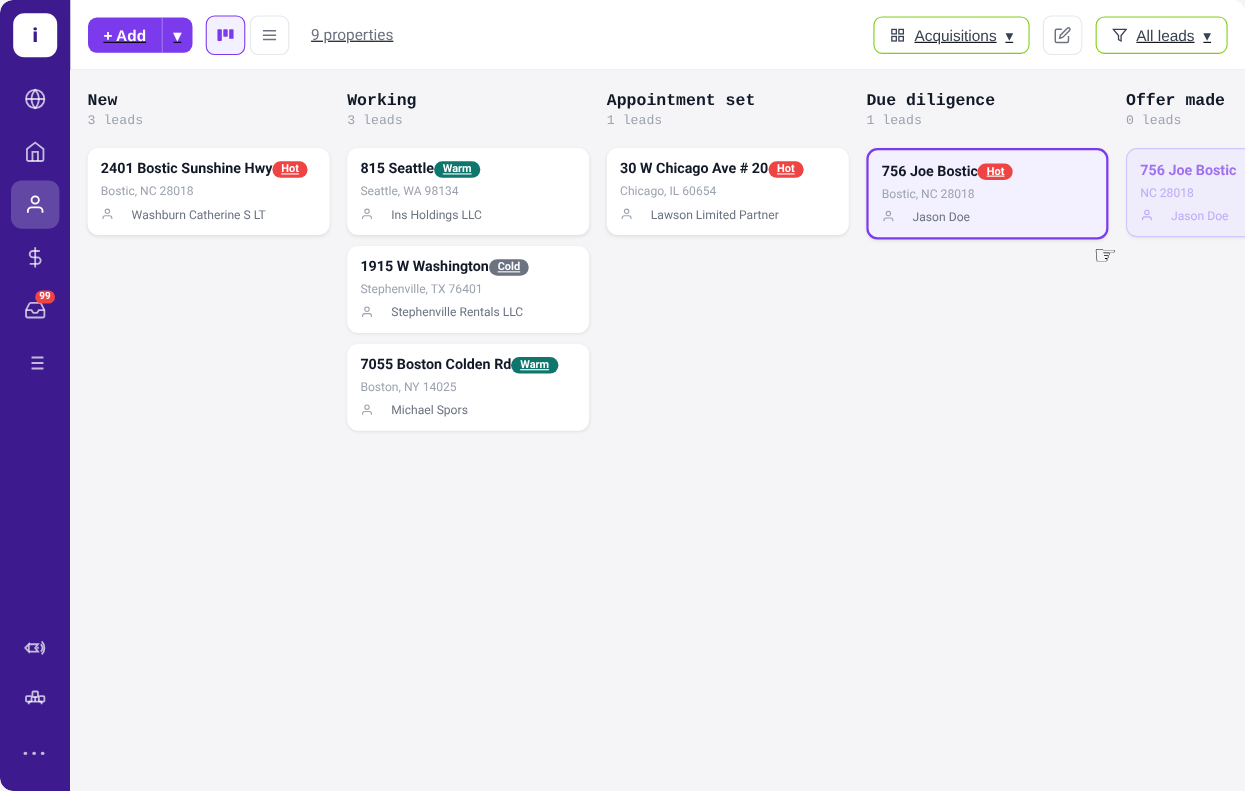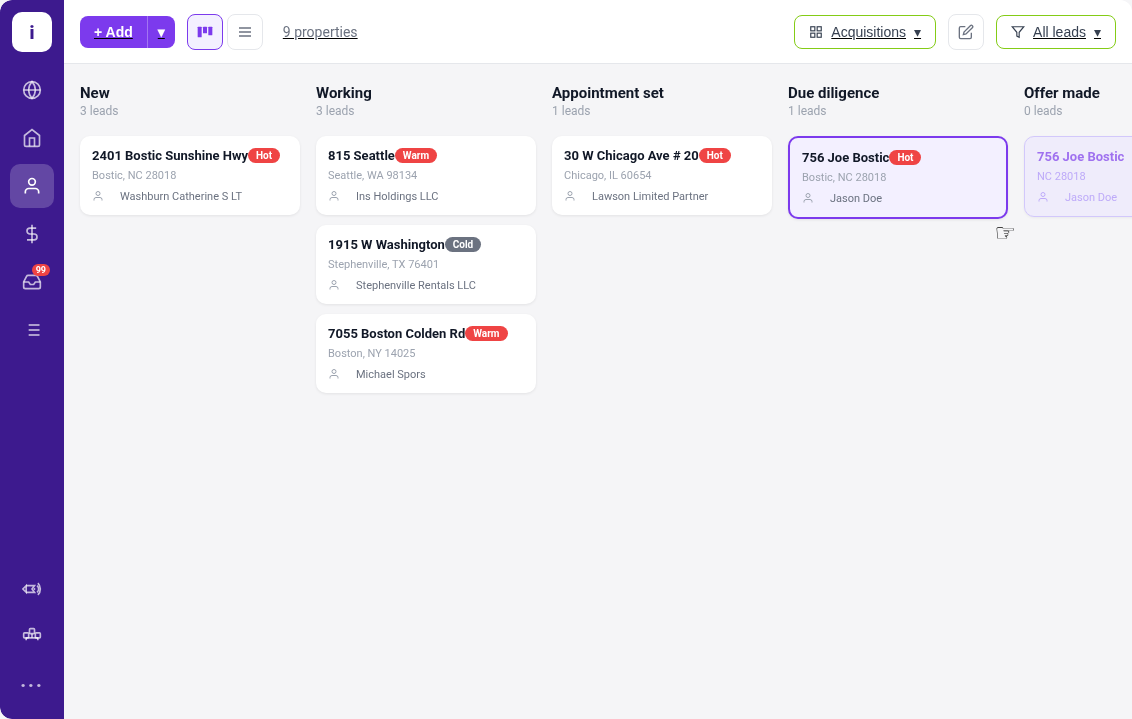--- a/index.html
+++ b/index.html
@@ -152,21 +152,21 @@
     }
     .column {
       min-width: 220px;
       width: 220px;
       flex-shrink: 0;
       display: flex;
       flex-direction: column;
       gap: 10px;
       margin-right: 16px;
     }
-    .col-header { padding: 4px 0 8px 0; }
+    .col-header { padding: 4px 0 8px 0; font-family: Liberation Mono, monospace; }
     .col-title { font-size: 15px; font-weight: 700; color: #111827; }
     .col-subtitle { font-size: 12px; color: #9ca3af; margin-top: 2px; }
 
     
     .card {
       background: white;
       border-radius: 10px;
       padding: 12px;
       box-shadow: 0 1px 3px rgba(0,0,0,0.08);
       cursor: pointer;
@@ -175,23 +175,24 @@
     .card-address { font-size: 13px; font-weight: 700; color: #111827; line-height: 1.3; }
     .card-city { font-size: 11px; color: #9ca3af; margin-bottom: 8px; }
     .card-contact { font-size: 11px; color: #6b7280; display: flex; align-items: center; gap: 16px; }
     .badge-tag {
       font-size: 10px;
       font-weight: 700;
       padding: 2px 8px;
       border-radius: 20px;
       color: white;
       white-space: nowrap;
+      text-decoration: underline;
     }
     .badge-hot { background: #ef4444; }
-    .badge-warm { background: #ef4444; }
+    .badge-warm { background: #0f766e; }
     .badge-cold { background: #6b7280; }
 
     
     .card-dragging {
       background: #f3f0ff;
       border: 2px solid #7c3aed;
     }
     .card-ghost {
       background: #ede9fe;
       border: 1px solid #c4b5fd;

